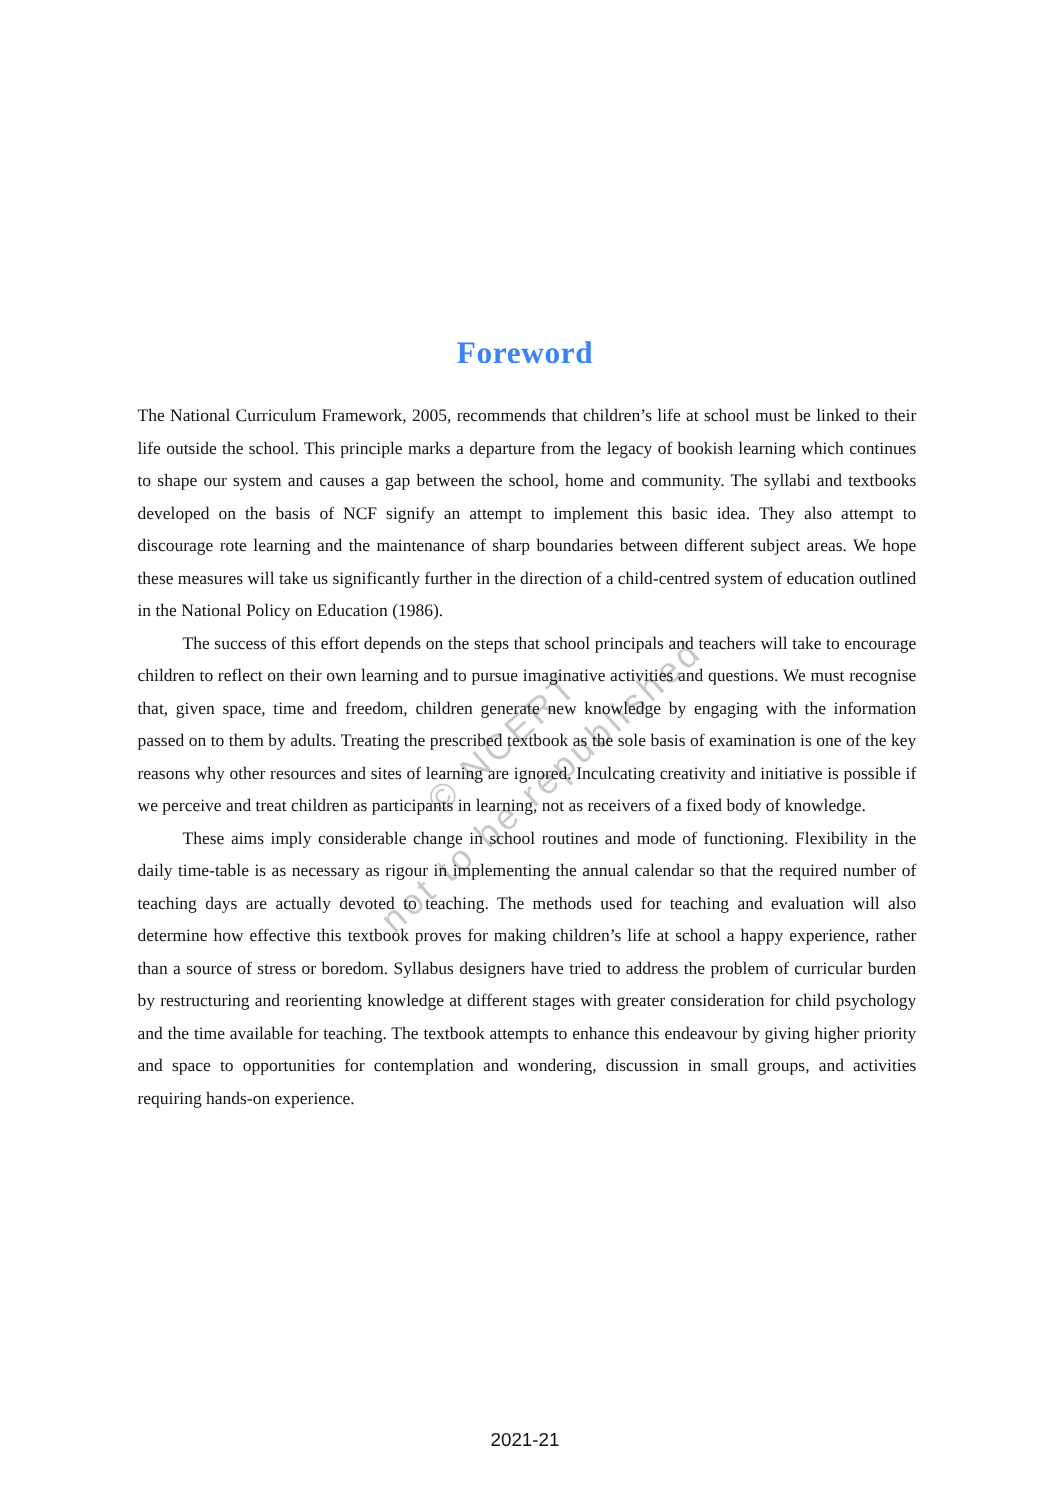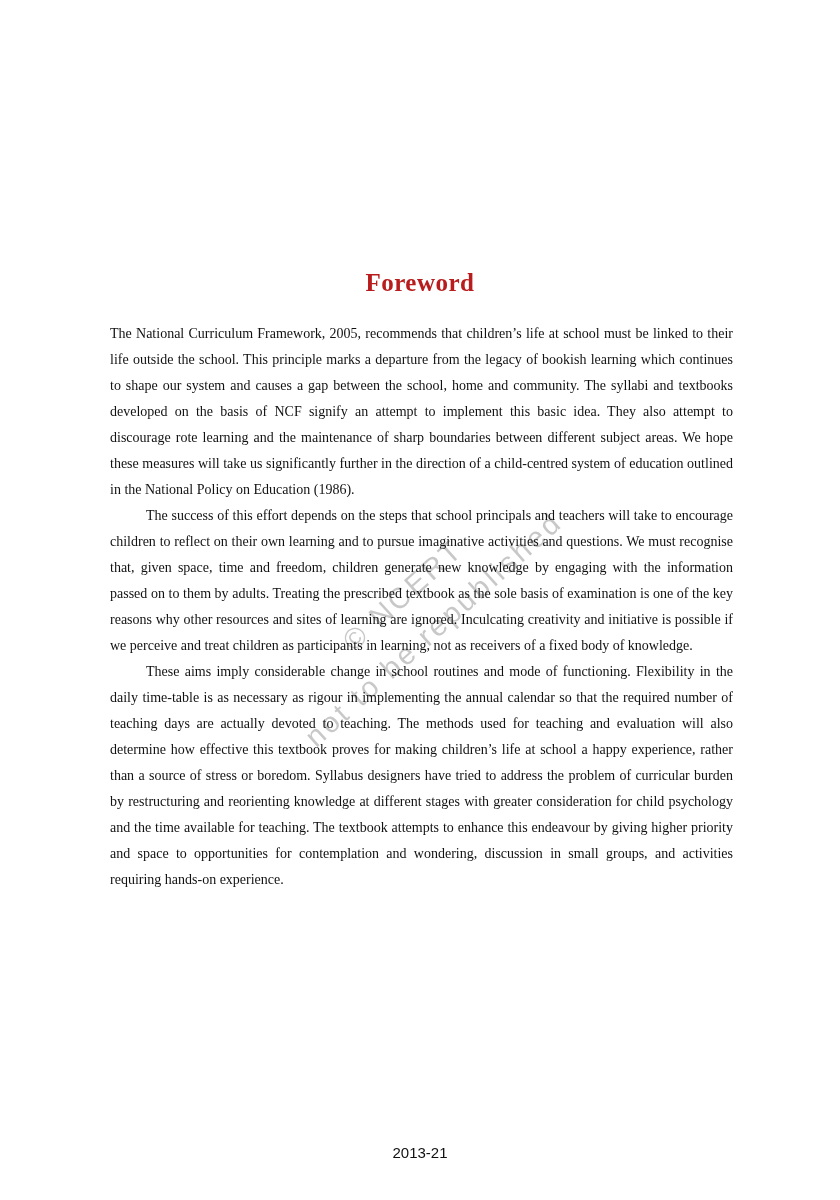--- a/index.html
+++ b/index.html
@@ -75,23 +75,23 @@
 </head>
 <body>
 
 <div class="page">
 
   <div class="watermark" style="color: rgb(200, 200, 200);">
     <div>© NCERT</div>
     <div>not to be republished</div>
   </div>
 
-  <h1 class="page-title" style="color: #b91c1c;">Foreword</h1>
+  <h1 class="page-title" style="color: #3b82f6;">Foreword</h1>
 
   <div class="body-text">
     <p>The National Curriculum Framework, 2005, recommends that children’s life at school must be linked to their life outside the school. This principle marks a departure from the legacy of bookish learning which continues to shape our system and causes a gap between the school, home and community. The syllabi and textbooks developed on the basis of NCF signify an attempt to implement this basic idea. They also attempt to discourage rote learning and the maintenance of sharp boundaries between different subject areas. We hope these measures will take us significantly further in the direction of a child-centred system of education outlined in the National Policy on Education (1986).</p>
     <p class="indented">The success of this effort depends on the steps that school principals and teachers will take to encourage children to reflect on their own learning and to pursue imaginative activities and questions. We must recognise that, given space, time and freedom, children generate new knowledge by engaging with the information passed on to them by adults. Treating the prescribed textbook as the sole basis of examination is one of the key reasons why other resources and sites of learning are ignored. Inculcating creativity and initiative is possible if we perceive and treat children as participants in learning, not as receivers of a fixed body of knowledge.</p>
     <p class="indented">These aims imply considerable change in school routines and mode of functioning. Flexibility in the daily time-table is as necessary as rigour in implementing the annual calendar so that the required number of teaching days are actually devoted to teaching. The methods used for teaching and evaluation will also determine how effective this textbook proves for making children’s life at school a happy experience, rather than a source of stress or boredom. Syllabus designers have tried to address the problem of curricular burden by restructuring and reorienting knowledge at different stages with greater consideration for child psychology and the time available for teaching. The textbook attempts to enhance this endeavour by giving higher priority and space to opportunities for contemplation and wondering, discussion in small groups, and activities requiring hands-on experience.</p>
   </div>
 
-  <div class="footer">2013-21</div>
+  <div class="footer">2021-21</div>
 
 </div>
 
 </body></html>

